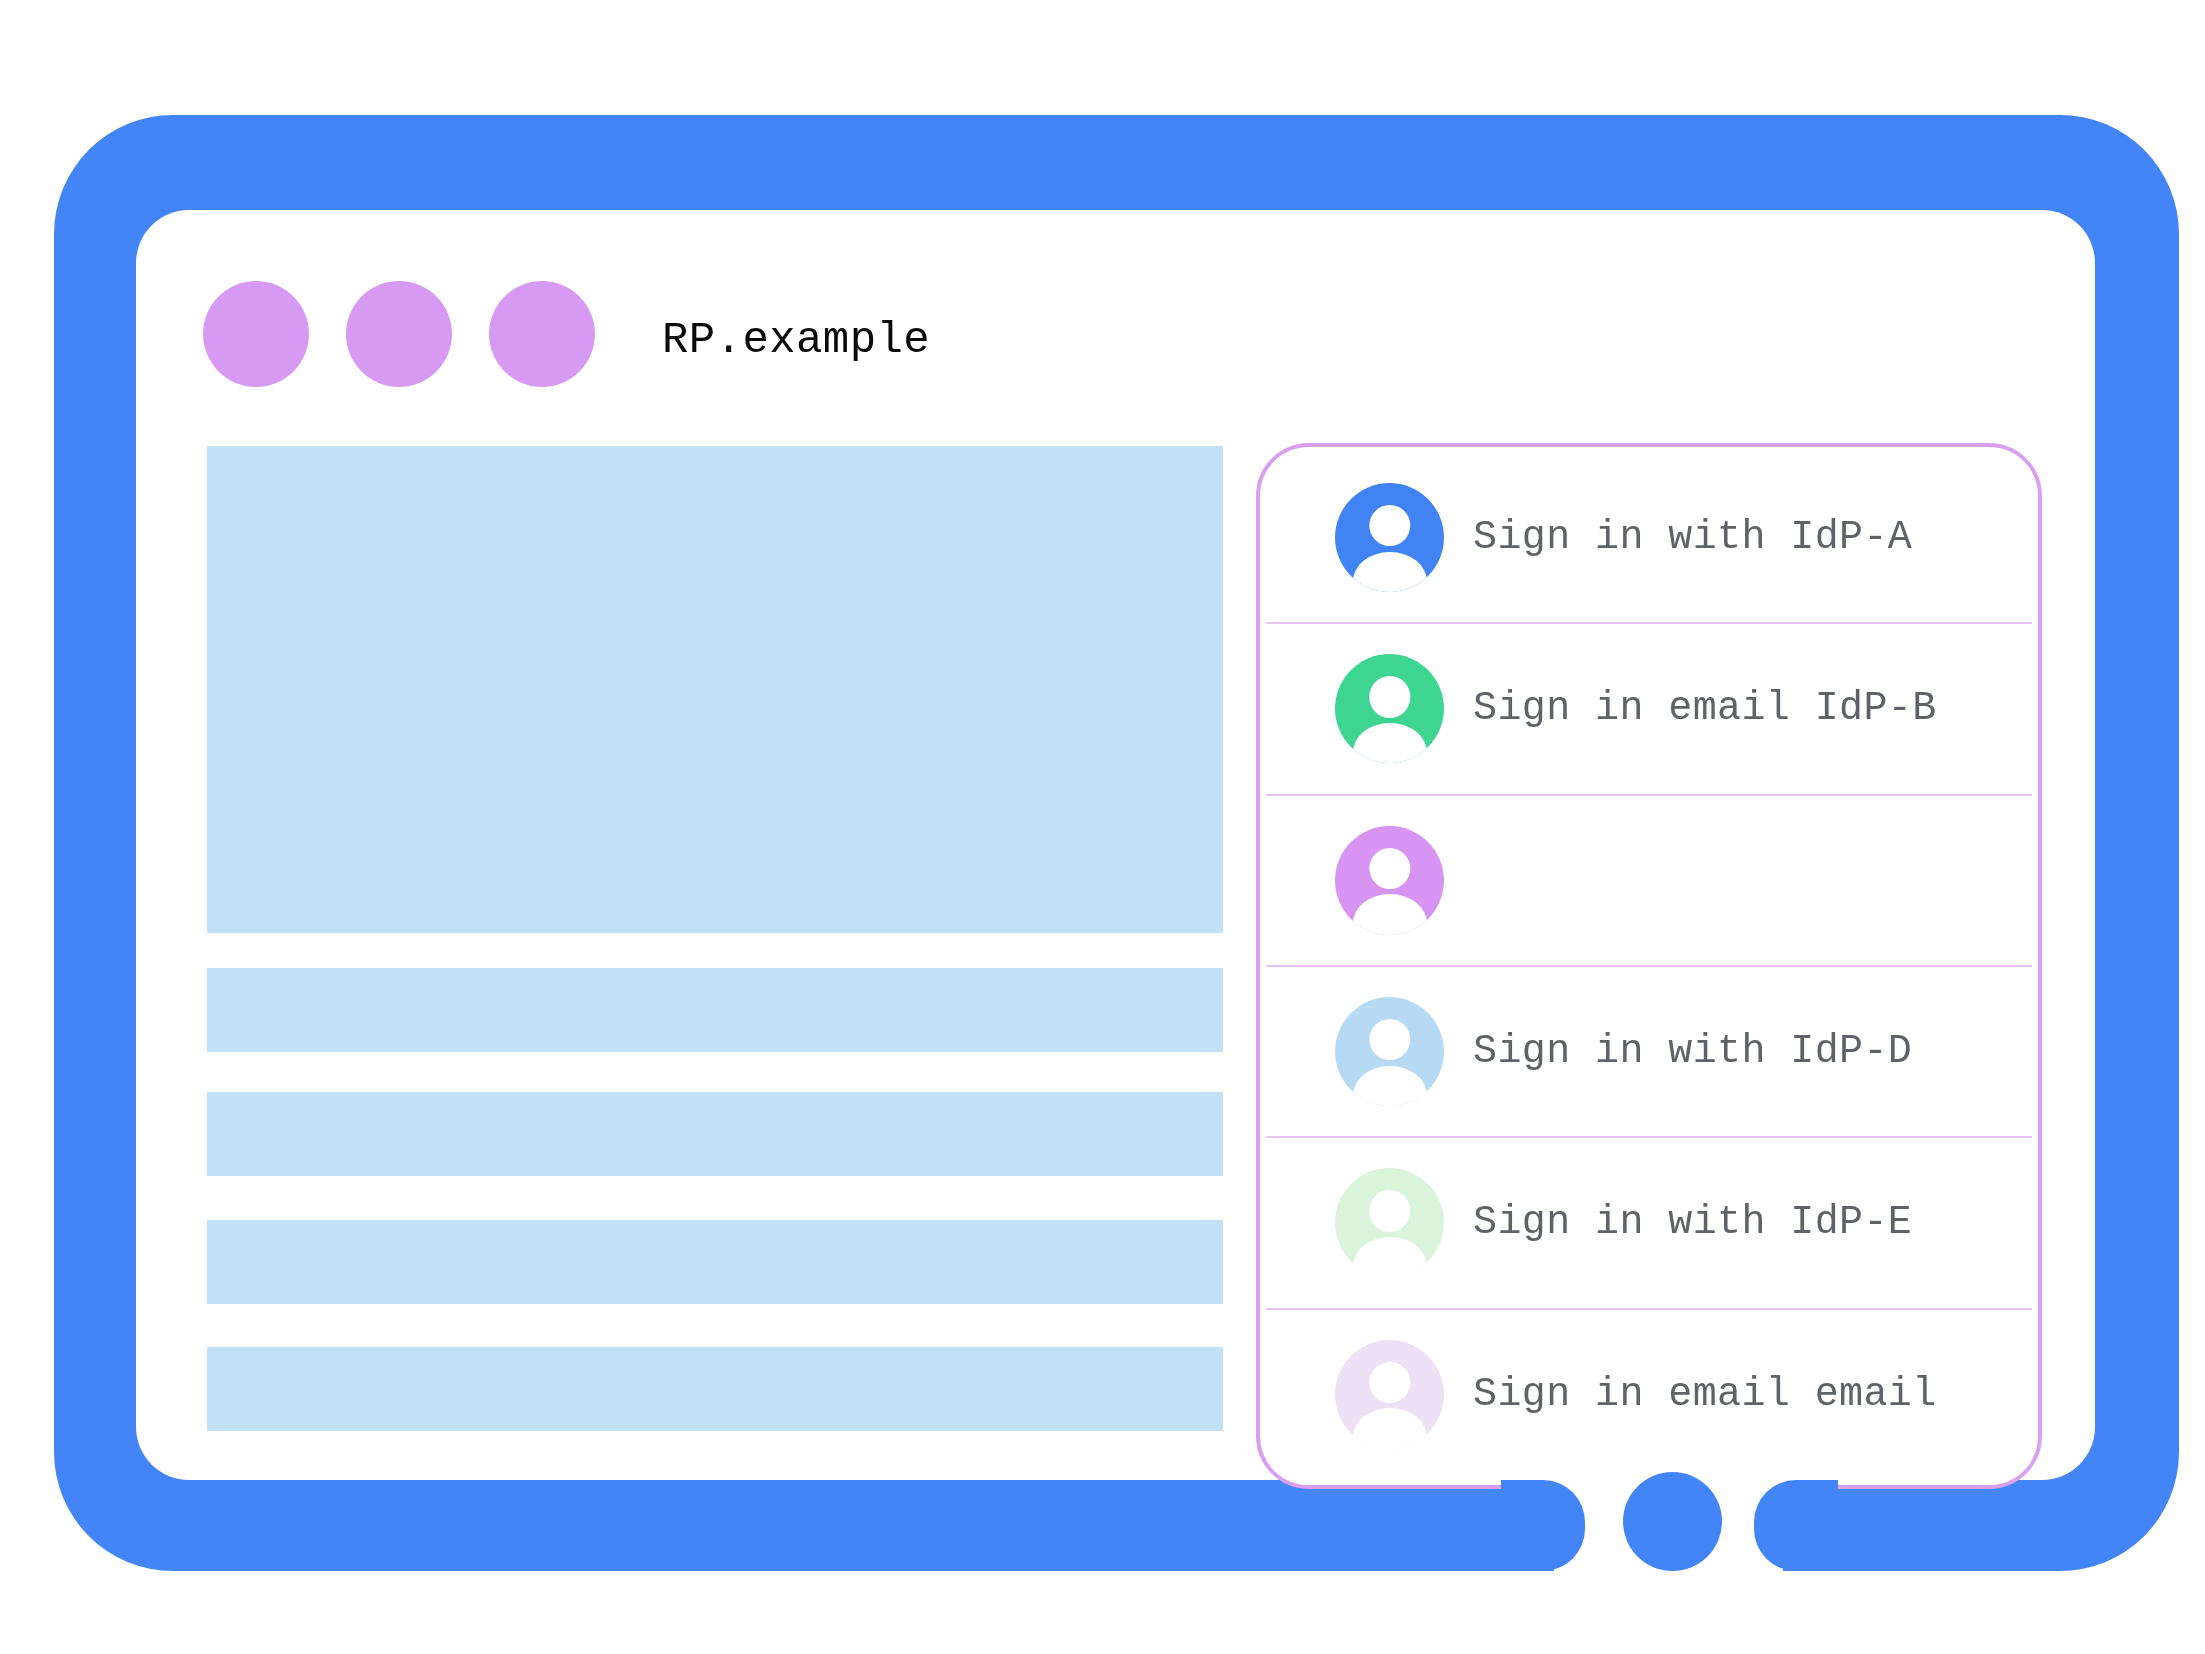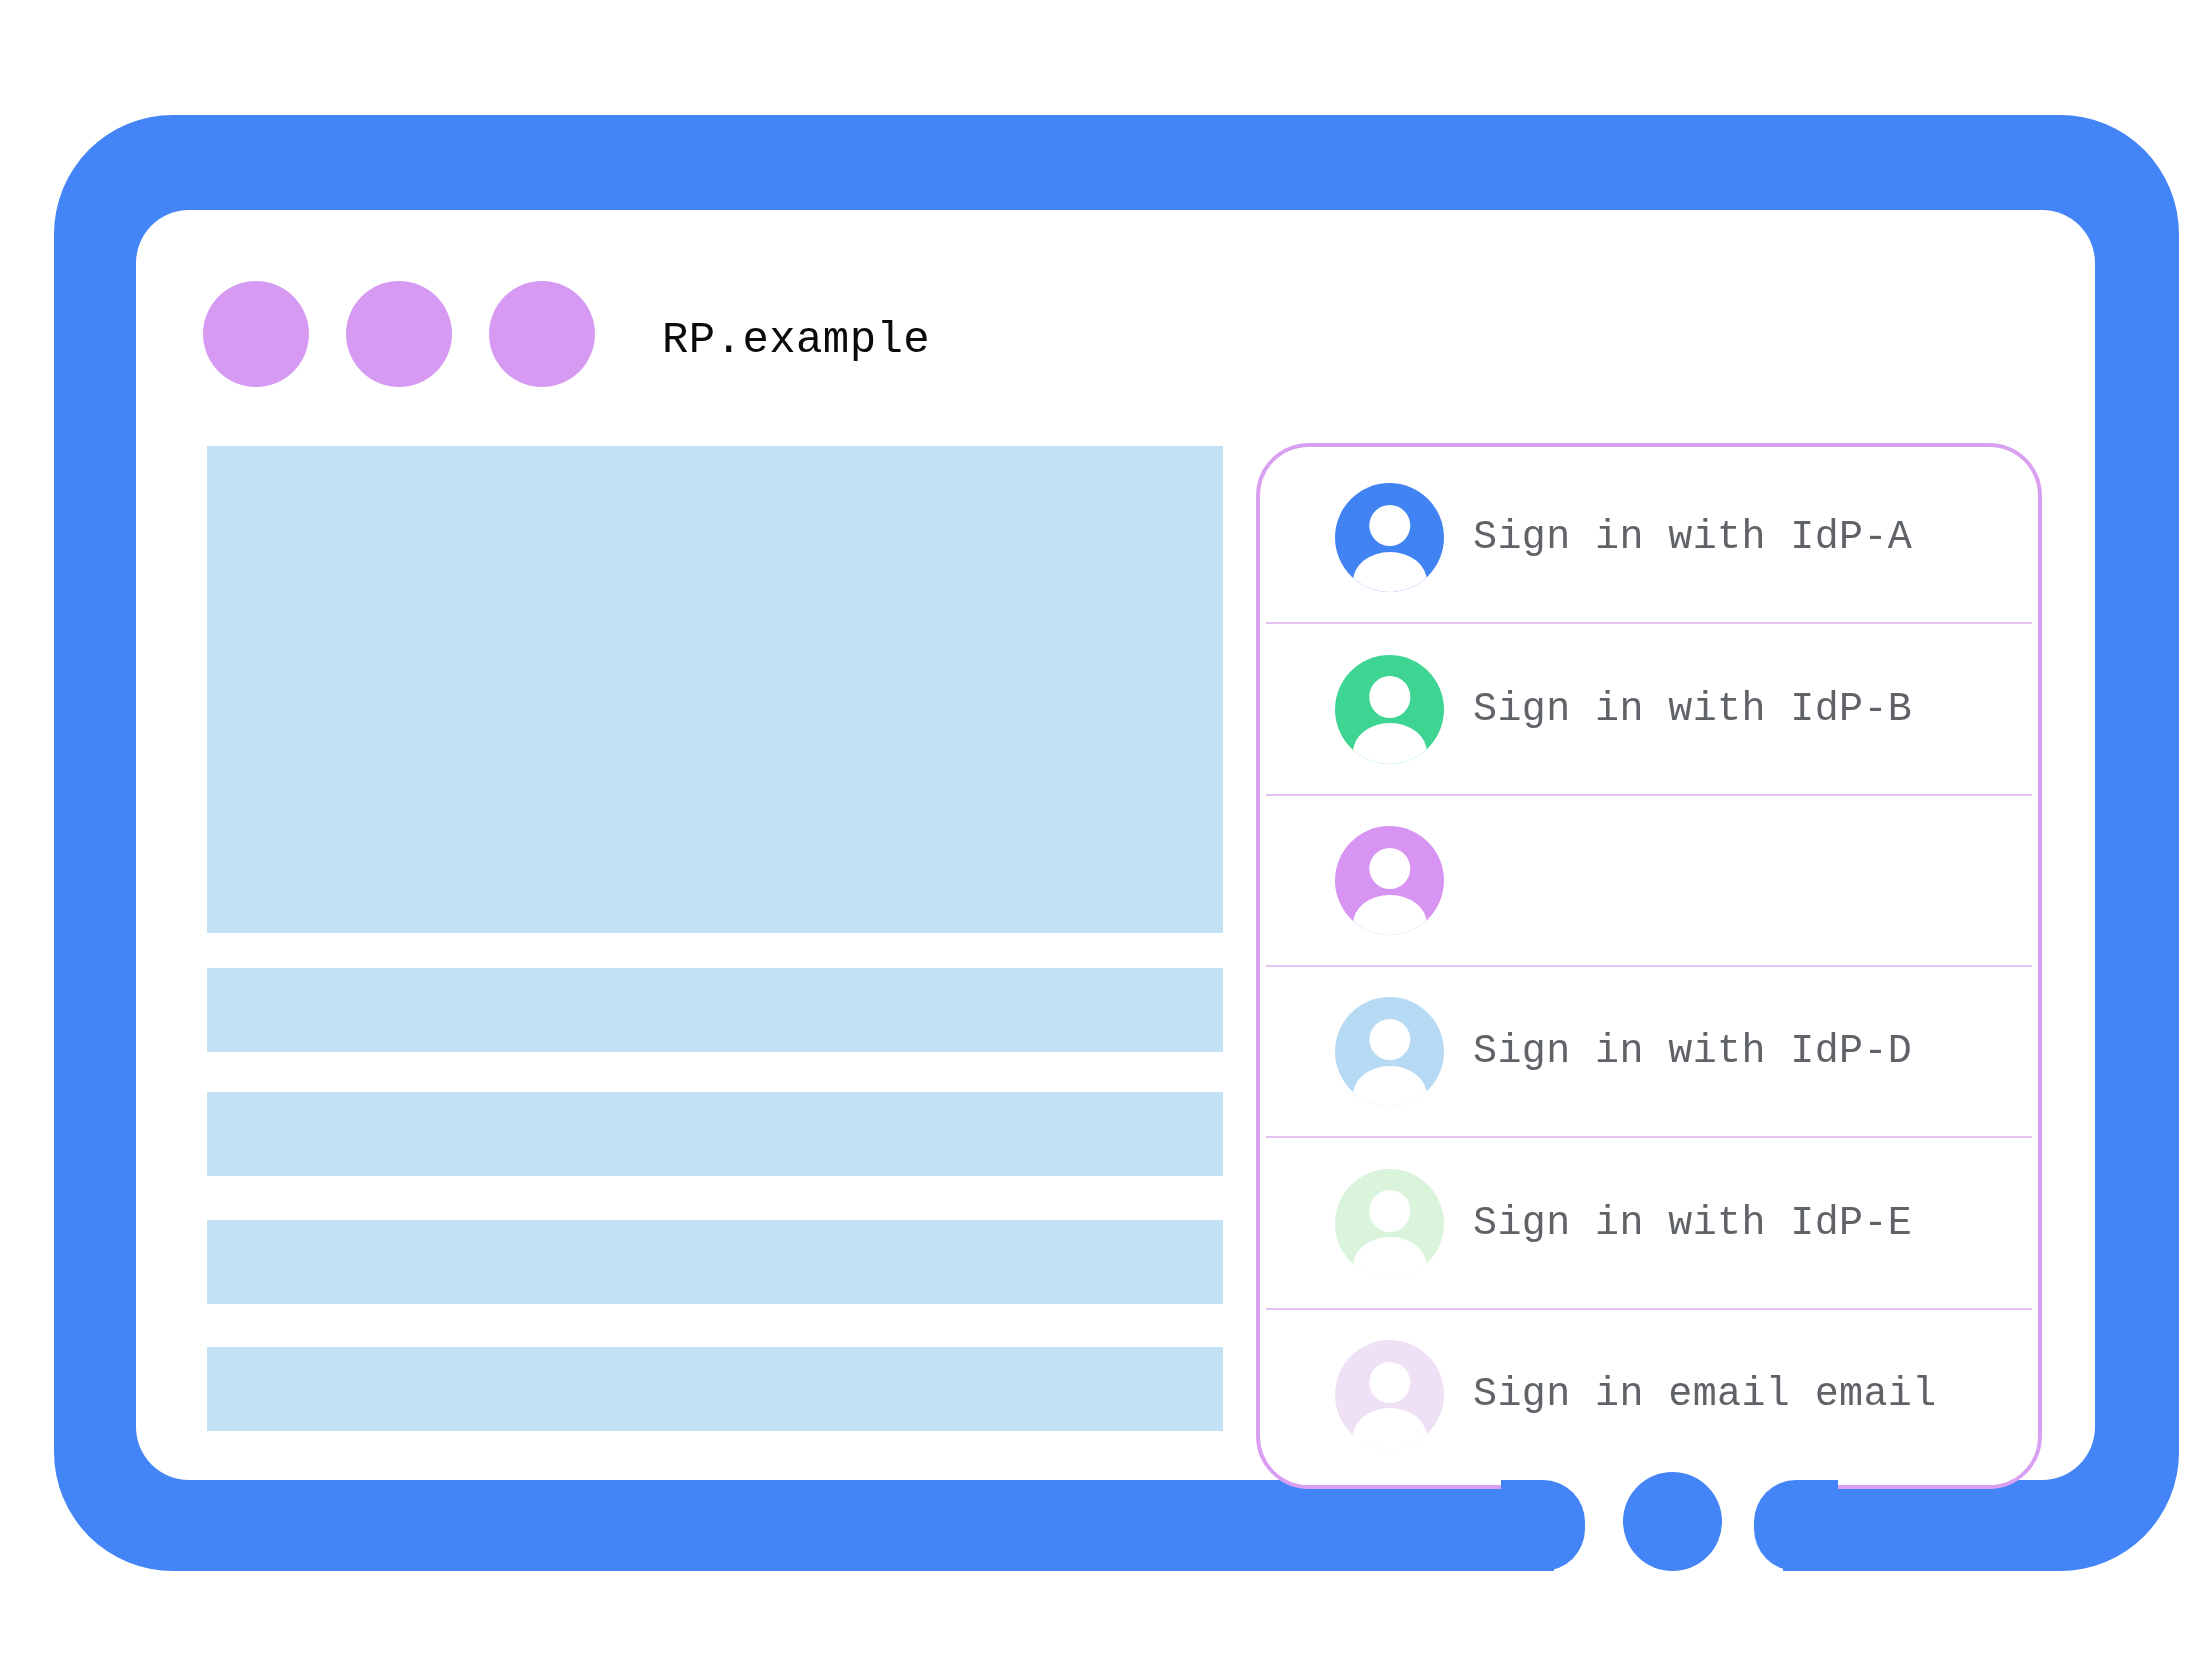--- a/index.html
+++ b/index.html
@@ -32,21 +32,21 @@
 
   
   .hero{position:absolute;left:71px;top:236px;width:1016px;height:487px;
         background:var(--placeholder-blue);}
   .line{position:absolute;left:71px;width:1016px;height:84px;background:var(--placeholder-blue);}
   .line1{top:758px;} .line2{top:882px;} .line3{top:1010px;} .line4{top:1137px;}
 
   
   .panel{position:absolute;left:1120px;top:233px;width:786px;height:1046px;
          background:#ffffff;border:4.4px solid var(--panel-border);border-radius:53px;
-         display:flex;flex-direction:column;overflow:hidden;justify-content:flex-end;}
+         display:flex;flex-direction:column;overflow:hidden;}
   .row{flex:1 1 0;display:flex;align-items:center;padding-left:69px;gap:23px;
        background:#ffffff;cursor:pointer;}
   .row + .row{border-top:2.6px solid var(--panel-divider);}
   .avatar{width:109px;height:109px;border-radius:50%;position:relative;overflow:hidden;flex:0 0 auto;}
   .avatar .head{position:absolute;left:50%;top:20%;width:38%;height:38%;
                 transform:translateX(-50%);background:#fff;border-radius:50%;}
   .avatar .torso{position:absolute;left:50%;top:63%;width:68%;height:54%;
                  transform:translateX(-50%);background:#fff;border-radius:50%;}
   .row .label{font-size:40px;font-weight:500;color:var(--label-text);letter-spacing:0.4px;}
 
@@ -86,21 +86,21 @@
               <span class="torso"></span>
     </span>
     <span class="label">Sign in with IdP-A</span>
   </div>
 
   <div class="row">
     <span class="avatar" style="background: rgb(62, 213, 146);">
       <span class="head"></span>
               <span class="torso"></span>
     </span>
-    <span class="label">Sign in with IdP-B</span>
+    <span class="label">Sign in email IdP-B</span>
   </div>
 
   <div class="row">
     <span class="avatar" style="background: rgb(215, 148, 242);">
       <span class="head"></span>
               <span class="torso"></span>
     </span>
   </div>
 
   <div class="row">

